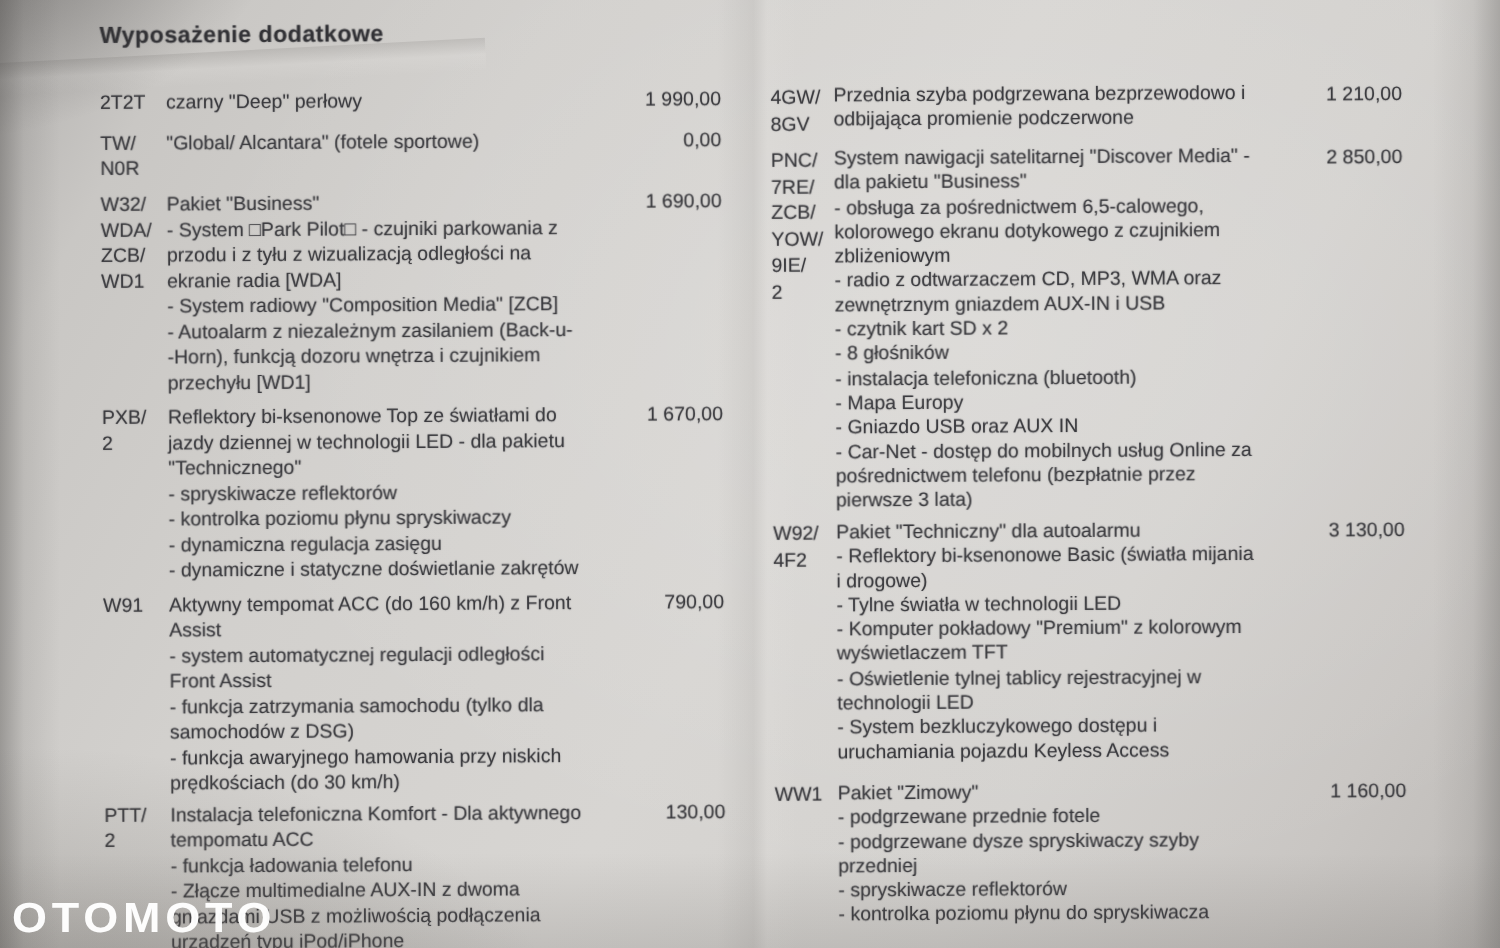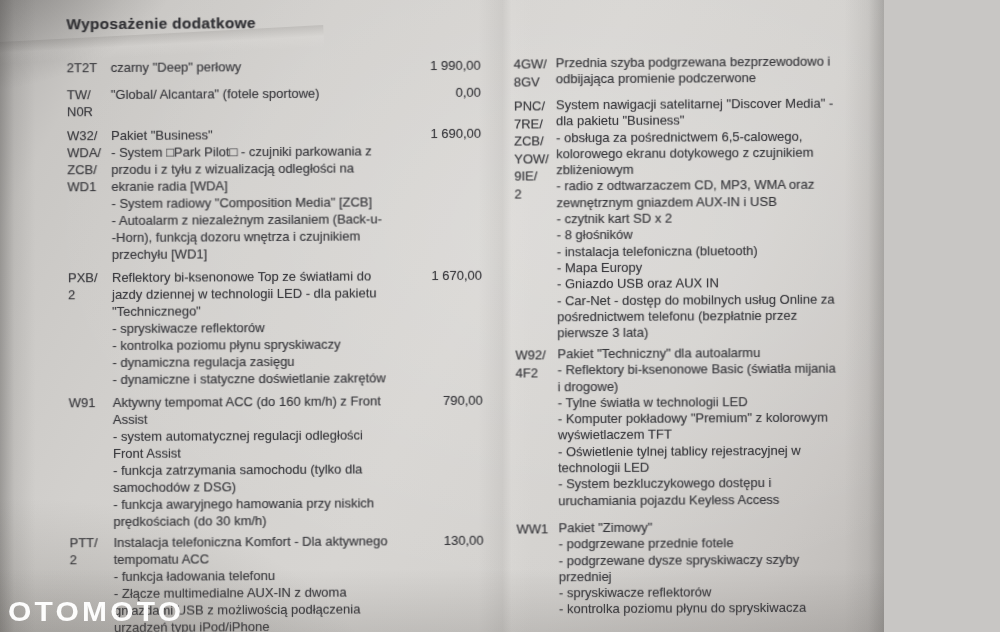--- a/index.html
+++ b/index.html
@@ -4,21 +4,21 @@
 <style>
   html, body {
     margin: 0; padding: 0;
     width: 1000px; height: 632px;
     overflow: hidden;
     background: #c8c6c4;
     font-family: "Liberation Sans", "DejaVu Sans", sans-serif;
   }
   .photo {
     position: absolute; inset: 0;
-    width: 884px; height: 632px;
+    width: 1000px; height: 632px;
     overflow: hidden;
   }
   
   .paper-base {
     position: absolute; inset: 0;
     background: linear-gradient(118deg,
       #b3b1af 0%, #c9c7c4 10%, #d2d0cd 28%,
       #d7d5d2 52%, #d3d1ce 72%, #c9c6c3 88%, #bdbab7 100%);
   }
   .overlay { position: absolute; inset: 0; pointer-events: none; }

